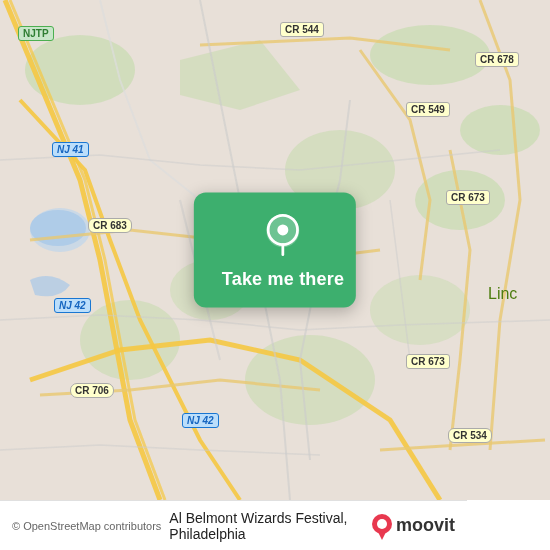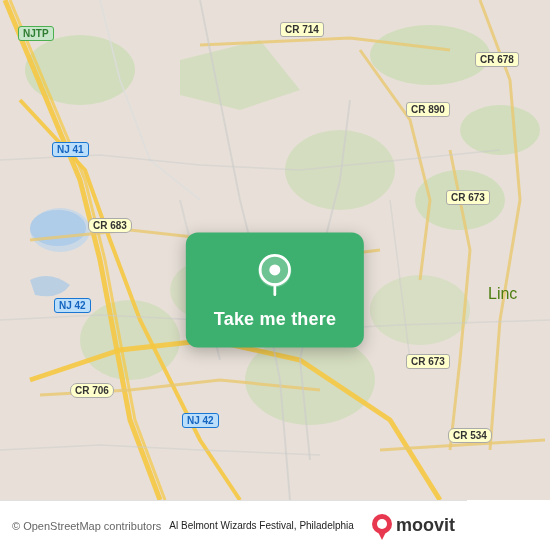--- a/index.html
+++ b/index.html
@@ -28,29 +28,28 @@
     }
 
     
     #take-me-there-card {
       position: absolute;
       left: 50%;
       top: 50%;
       transform: translate(-50%, -50%);
       background: #3daf6e;
       border-radius: 12px;
-      padding: 20px 28px 18px 28px;
+      padding: 20px 12px 18px 28px;
       display: flex;
       flex-direction: column;
       align-items: center;
       gap: 12px;
       box-shadow: 0 4px 16px rgba(0,0,0,0.25);
       cursor: pointer;
       z-index: 10;
-      margin-top: 40px;
     }
 
     #take-me-there-card .pin-icon {
       width: 44px;
       height: 44px;
     }
 
     #take-me-there-card .btn-label {
       color: #fff;
       font-size: 18px;
@@ -78,21 +77,21 @@
       align-items: center;
       gap: 0;
     }
 
     #bottom-bar .osm-credit {
       font-size: 11px;
       color: #666;
     }
 
     #bottom-bar .location-title {
-      font-size: 10px;
+      font-size: 14px;
       font-weight: 500;
       color: #222;
       flex: 1;
     }
 
     .moovit-text {
       font-size: 18px;
       font-weight: 700;
       color: #333;
     }
@@ -118,20 +117,21 @@
     .road-badge.green {
       background: #c8e6c9;
       border-color: #4caf50;
       color: #2e7d32;
     }
 
     .road-badge.blue {
       background: #bbdefb;
       border-color: #1976d2;
       color: #1565c0;
+      font-style: italic;
     }
   </style>
 </head>
 <body>
 
 <div id="map-container">
 
   <svg class="map-svg" viewBox="0 0 550 500" xmlns="http://www.w3.org/2000/svg">
 
     <rect width="550" height="500" fill="#e8e0d8"></rect>
@@ -177,22 +177,22 @@
     <path d="M 350 100 L 340 180 L 320 260 L 300 360 L 310 460" stroke="#ccc" stroke-width="2" fill="none" opacity="0.6"></path>
     <path d="M 0 160 L 100 155 L 200 165 L 300 170 L 400 160 L 500 150" stroke="#ccc" stroke-width="1.5" fill="none" opacity="0.5"></path>
     <path d="M 0 320 L 100 315 L 200 320 L 300 330 L 400 325 L 550 320" stroke="#ccc" stroke-width="1.5" fill="none" opacity="0.5"></path>
     <path d="M 180 200 L 200 280 L 220 360" stroke="#ccc" stroke-width="2" fill="none" opacity="0.5"></path>
     <path d="M 390 200 L 400 280 L 410 360" stroke="#ccc" stroke-width="1.5" fill="none" opacity="0.5"></path>
     <path d="M 0 450 L 100 445 L 200 450 L 320 455" stroke="#ccc" stroke-width="1.5" fill="none" opacity="0.5"></path>
   </svg>
 
   <div class="road-badge green" style="left:18px; top:26px;">NJTP</div>
   <div class="road-badge blue" style="left:52px; top:142px;">NJ 41</div>
-  <div class="road-badge" style="left:280px; top:22px;">CR 714</div>
-  <div class="road-badge" style="left:406px; top:102px;">CR 890</div>
+  <div class="road-badge" style="left:280px; top:22px;">CR 544</div>
+  <div class="road-badge" style="left:406px; top:102px;">CR 549</div>
   <div class="road-badge" style="left:475px; top:52px;">CR 678</div>
   <div class="road-badge" style="left:88px; top:218px;border-radius:6px;">CR 683</div>
   <div class="road-badge" style="left:446px; top:190px;">CR 673</div>
   <div class="road-badge blue" style="left:54px; top:298px;">NJ 42</div>
   <div class="road-badge" style="left:70px; top:383px;border-radius:7px;">CR 706</div>
   <div class="road-badge blue" style="left:182px; top:413px;">NJ 42</div>
   <div class="road-badge" style="left:406px; top:354px;">CR 673</div>
   <div class="road-badge" style="left:448px; top:428px;border-radius:6px;">CR 534</div>
   <div style="position:absolute; left:488px; top:285px; font-size:16px; color:#4d7c0f; font-weight:500;">Linc</div>
 

